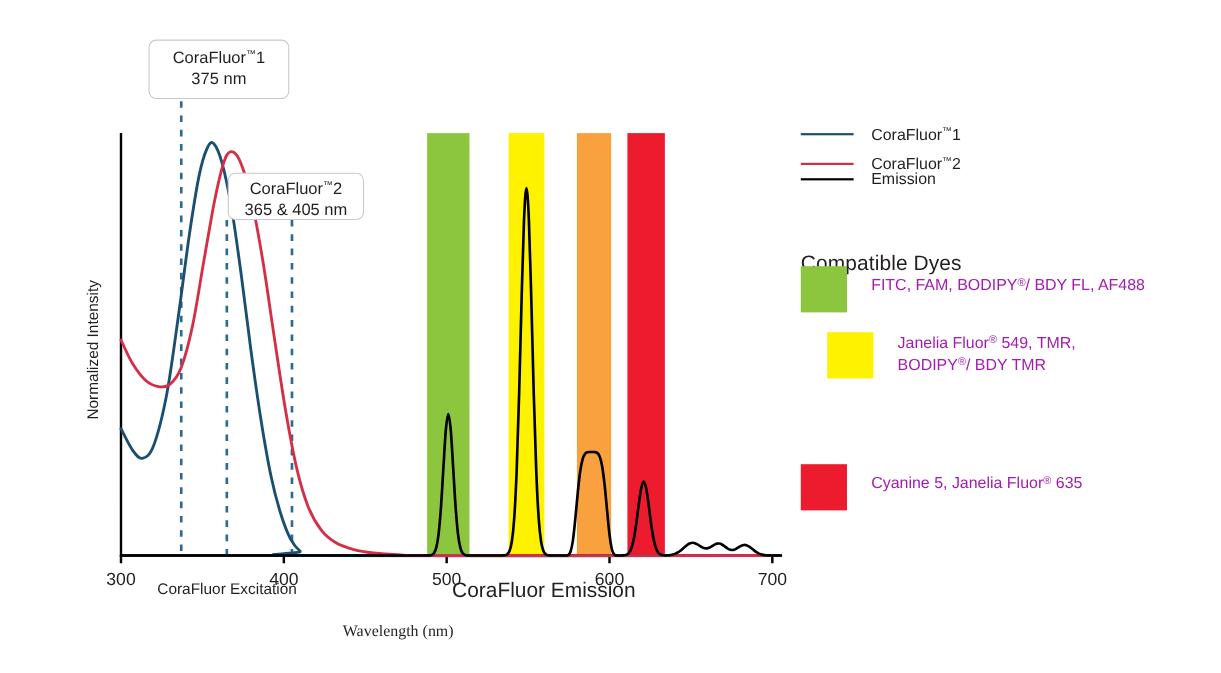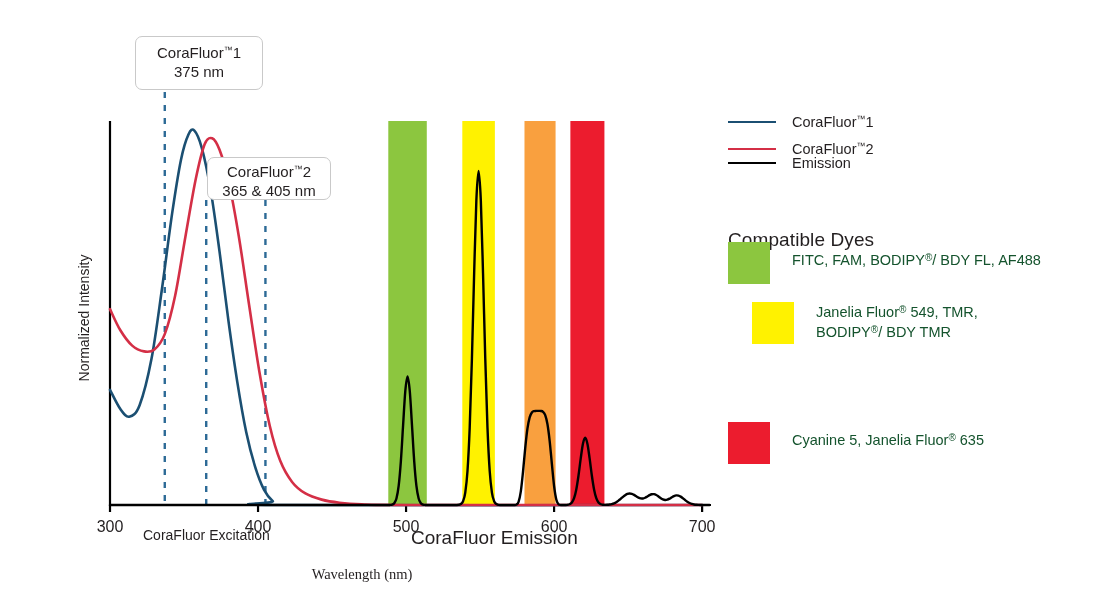--- a/index.html
+++ b/index.html
@@ -122,21 +122,21 @@
   }
   .dye-swatch {
     width: 42px;
     height: 42px;
     flex: none;
     margin-right: 22px;
   }
   .dye-label {
     font-size: 14.5px;
     line-height: 1.35;
-    color: #14532d;
+    color: #a21caf;
     padding-top: 9px;
     white-space: pre-line;
   }
   #dye-0 { top: 134px; }
   #dye-1 { top: 194px; padding-left: 24px; }
   #dye-2 { top: 254px; }
   #dye-3 { top: 314px; }
   #dye-1 .dye-label { padding-top: 1px; }
   .reg { font-size: 10px; vertical-align: 4px; }
 </style>

